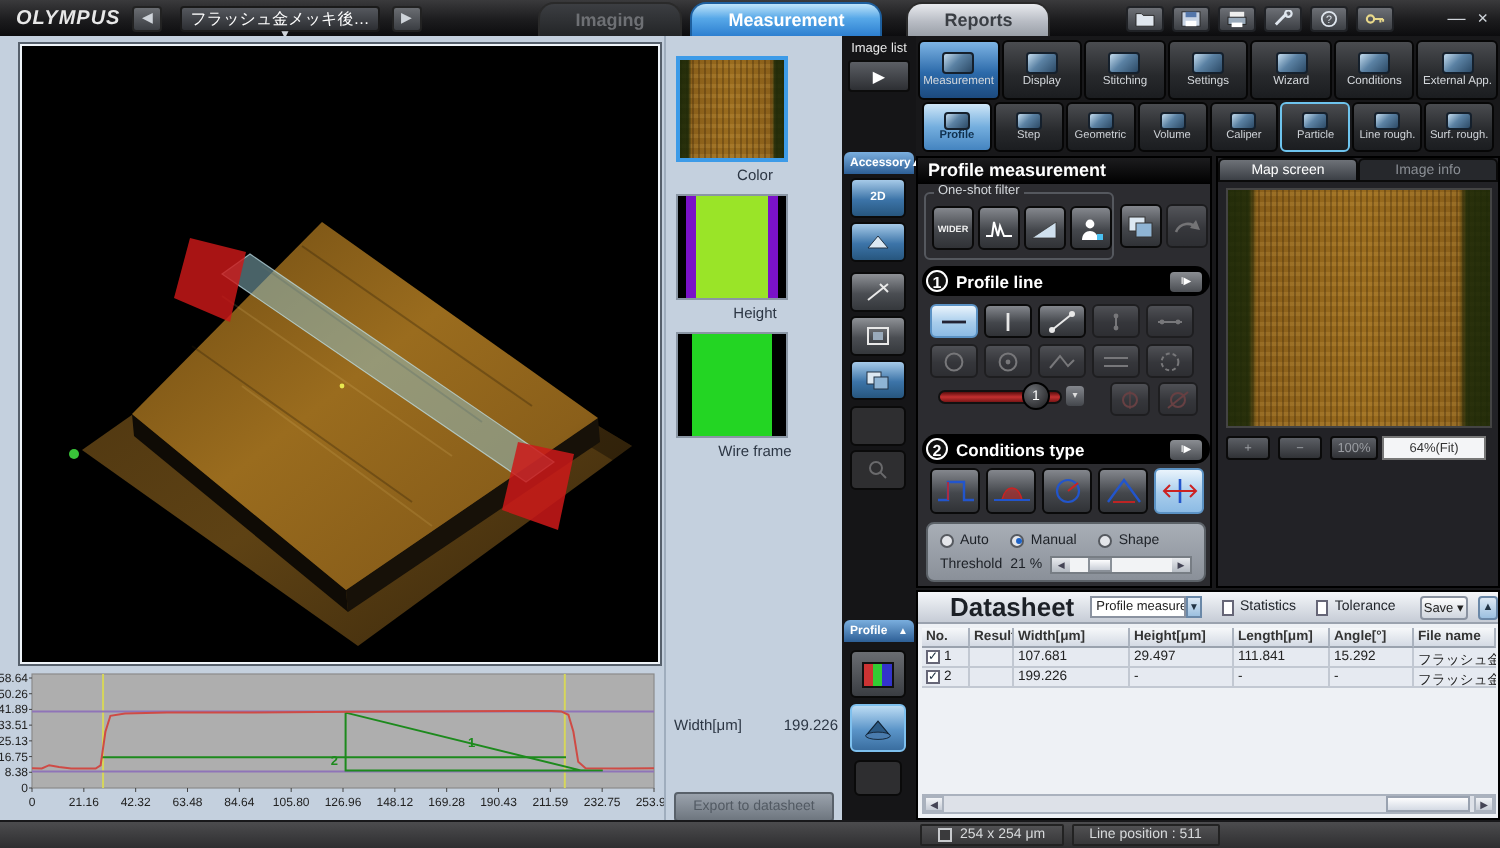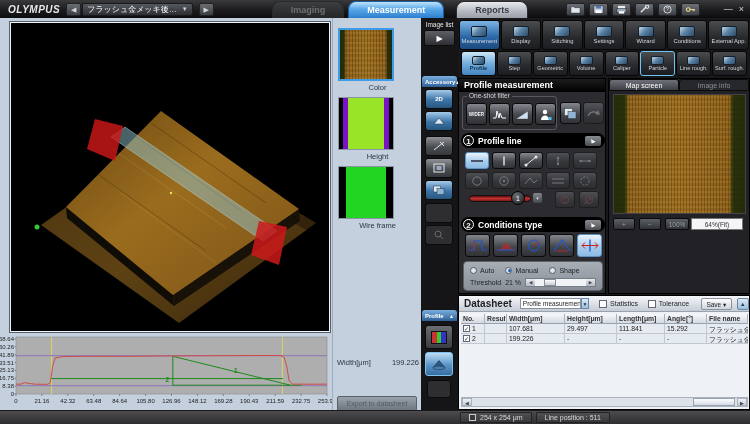--- a/index.html
+++ b/index.html
@@ -6,22 +6,22 @@
 html,body { width:750px; height:424px; overflow:hidden; background:#000;
   font-family:"Liberation Sans", sans-serif; }
 #app { position:relative; width:750px; height:424px; background:#141416; }
 
 
 #titlebar { position:absolute; left:0; top:0; width:750px; height:18px;
   background:linear-gradient(#3a3a3c,#1c1c1e 55%,#0c0c0e); display:flex; align-items:center; }
 .brand { color:#e8e8e8; font-weight:bold; font-style:italic; font-size:10px; letter-spacing:.5px; margin-left:8px; }
 .nav-btn { width:15px; height:13px; margin-left:6px; border-radius:2px; color:#cfd4da; font-size:7px;
   background:linear-gradient(#6a6d72,#3a3d42); border:1px solid #222; text-align:center; line-height:12px; }
-.doc-select { height:13px; margin-left:1px; padding:0 4px; border-radius:2px; display:flex; align-items:center;
-  background:linear-gradient(#55585e,#2c2e32); border:1px solid #1a1a1a; color:#fff; font-size:8px; }
+.doc-select { height:13px; margin-left:9px; padding:0 4px; border-radius:2px; display:flex; align-items:center;
+  background:linear-gradient(#55585e,#2c2e32); border:1px solid #1a1a1a; color:#fff; font-size:8px;flex-direction:column; }
 .doc-select .arrow { margin-left:5px; font-size:6px; color:#cfd4da; }
 .tab { height:17px; margin-top:1px; padding:0 18px; display:flex; align-items:center; font-size:9px; font-weight:bold;
   border-radius:8px 8px 0 0; border:1px solid #2a2a2a; border-bottom:none; }
 .tab.imaging { margin-left:58px; background:linear-gradient(#3c3e42,#232527); color:#6e7074; }
 .tab.measurement { margin-left:4px; background:linear-gradient(#bfe4fa,#57a8e8 45%,#2d7fd0); color:#fff;
   border-color:#1d5f9e; }
 .tab.reports { margin-left:12px; background:linear-gradient(#e8eaee,#b8bcc4 55%,#9aa0a8); color:#3a3e44;text-align:right; }
 .menu-icons { display:flex; gap:4px; margin-left:38px; }
 .mi { width:19px; height:13px; border-radius:2px; background:linear-gradient(#6d7076,#3c3f44);
   border:1px solid #202226; display:flex; align-items:center; justify-content:center; }
@@ -168,21 +168,21 @@
 #map-image { position:absolute; left:4px; top:15px; width:133px; height:120px; border:1px solid #444; }
 .map-btn { position:absolute; top:139px; height:12px; border-radius:2px; border:1px solid #0a0a0a;
   background:linear-gradient(#5c5f65,#303236); color:#9a9da2; font-size:6.5px; text-align:center; line-height:11px; }
 #zoom-field { position:absolute; top:139px; left:82px; width:52px; height:12px; background:#f4f5f7;
   border:1px solid #777; color:#333; font-size:6.5px; text-align:center; line-height:11px; }
 
 
 #datasheet { position:absolute; left:0; top:277px; width:292px; height:115px; background:#eef1f5; border:1px solid #000; }
 #ds-bar { height:16px; background:linear-gradient(#f4f6f9,#c6ccd6); border-bottom:1px solid #9aa2ae;
   display:flex; align-items:center; }
-#ds-title { font-size:10px; font-weight:bold; color:#1c2026; margin-left:5px; }
+#ds-title { font-size:13px; font-weight:bold; color:#1c2026; margin-left:16px; }
 #ds-mode { width:64px; height:11px; margin-left:8px; background:#fff; border:1px solid #8a92a0;
   font-size:6.5px; color:#222; padding-left:2px; line-height:10px; overflow:hidden; white-space:nowrap; }
 #ds-mode-arrow { width:9px; height:11px; background:linear-gradient(#dce8f4,#9cc0e0); border:1px solid #6a88a8;
   font-size:5px; color:#234; text-align:center; line-height:10px; }
 .ds-check { width:8px; height:8px; background:#fff; border:1px solid #667; margin-left:10px; }
 .ds-chklbl { font-size:7px; color:#1c2026; margin-left:3px; }
 #ds-save { width:32px; height:12px; margin-left:12px; border:1px solid #8a92a0; border-radius:2px;
   background:linear-gradient(#fdfdfd,#cfd5de); font-size:6.5px; color:#222; text-align:center; line-height:11px; }
 #ds-collapse { width:13px; height:12px; margin-left:5px; border:1px solid #6a88a8; border-radius:2px;
   background:linear-gradient(#dce8f4,#9cc0e0); font-size:5.5px; color:#234; text-align:center; line-height:11px; }

